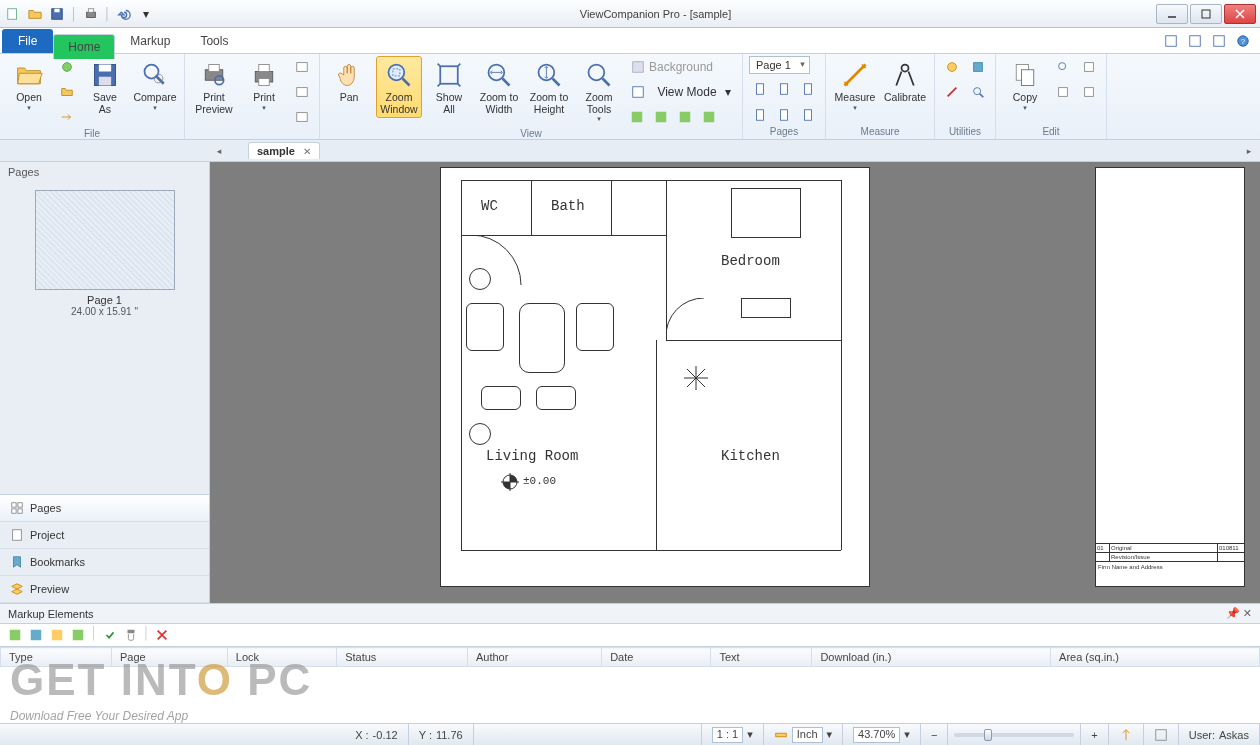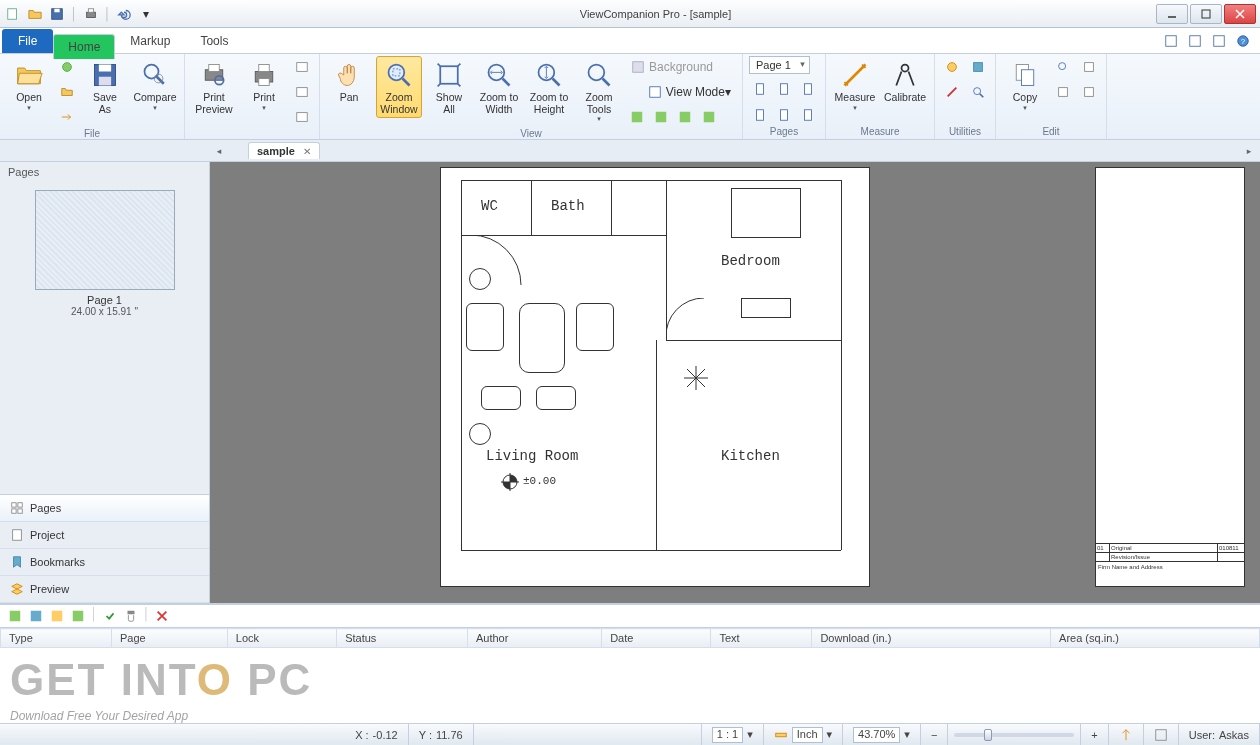--- a/index.html
+++ b/index.html
@@ -342,21 +342,21 @@
 Tools</div>
           <div class="drop">▾</div>
       </div>
       <div class="smallcol" style="width:110px;">
         <div class="smallbtn" style="width:auto;justify-content:flex-start;padding:0 4px;color:#999;">
             <svg viewBox="0 0 16 16" style="width:14px;height:14px;margin-right:4px;">
               <rect x="2" y="2" width="12" height="12" fill="#dde" stroke="#aab"></rect>
             </svg>
             <span>Background</span>
           </div>
-        <div class="smallbtn" style="width:auto;justify-content:flex-end;padding:0 4px;"><svg viewBox="0 0 16 16" style="width:14px;height:14px;margin-right:4px;">
+        <div class="smallbtn" style="width:auto;justify-content:space-between;padding:0 4px;"><svg viewBox="0 0 16 16" style="width:14px;height:14px;margin-right:4px;">
               <rect x="2" y="2" width="12" height="12" fill="#fff" stroke="#4a6fb0"></rect>
             </svg><span>View Mode</span> ▾</div>
         <div style="display:flex;gap:2px;">
           <div class="smallbtn">
               <svg viewBox="0 0 16 16">
                 <rect x="2" y="2" width="12" height="12" fill="#8c6"></rect>
               </svg>
             </div>
           <div class="smallbtn">
               <svg viewBox="0 0 16 16">
@@ -629,20 +629,24 @@
           <div style="flex:1;border-right:1px solid #333;padding:1px;">Revision/Issue</div>
           <div style="width:26px;">&nbsp;</div>
         </div>
         <div style="padding:2px;height:24px;">Firm Name and Address</div>
       </div>
     </div>
   </div>
 </div>
 
 <div class="markup-panel">
+  <div class="markup-title">
+    <span>Markup Elements</span>
+    <span><span class="pin">📌</span> <span class="pin">✕</span></span>
+  </div>
   <div class="markup-toolbar">
     <div class="mb">
         <svg viewBox="0 0 16 16">
           <rect x="2" y="2" width="12" height="12" fill="#8c6"></rect>
         </svg>
       </div>
     <div class="mb">
         <svg viewBox="0 0 16 16">
           <rect x="2" y="2" width="12" height="12" fill="#6ac"></rect>
         </svg>

